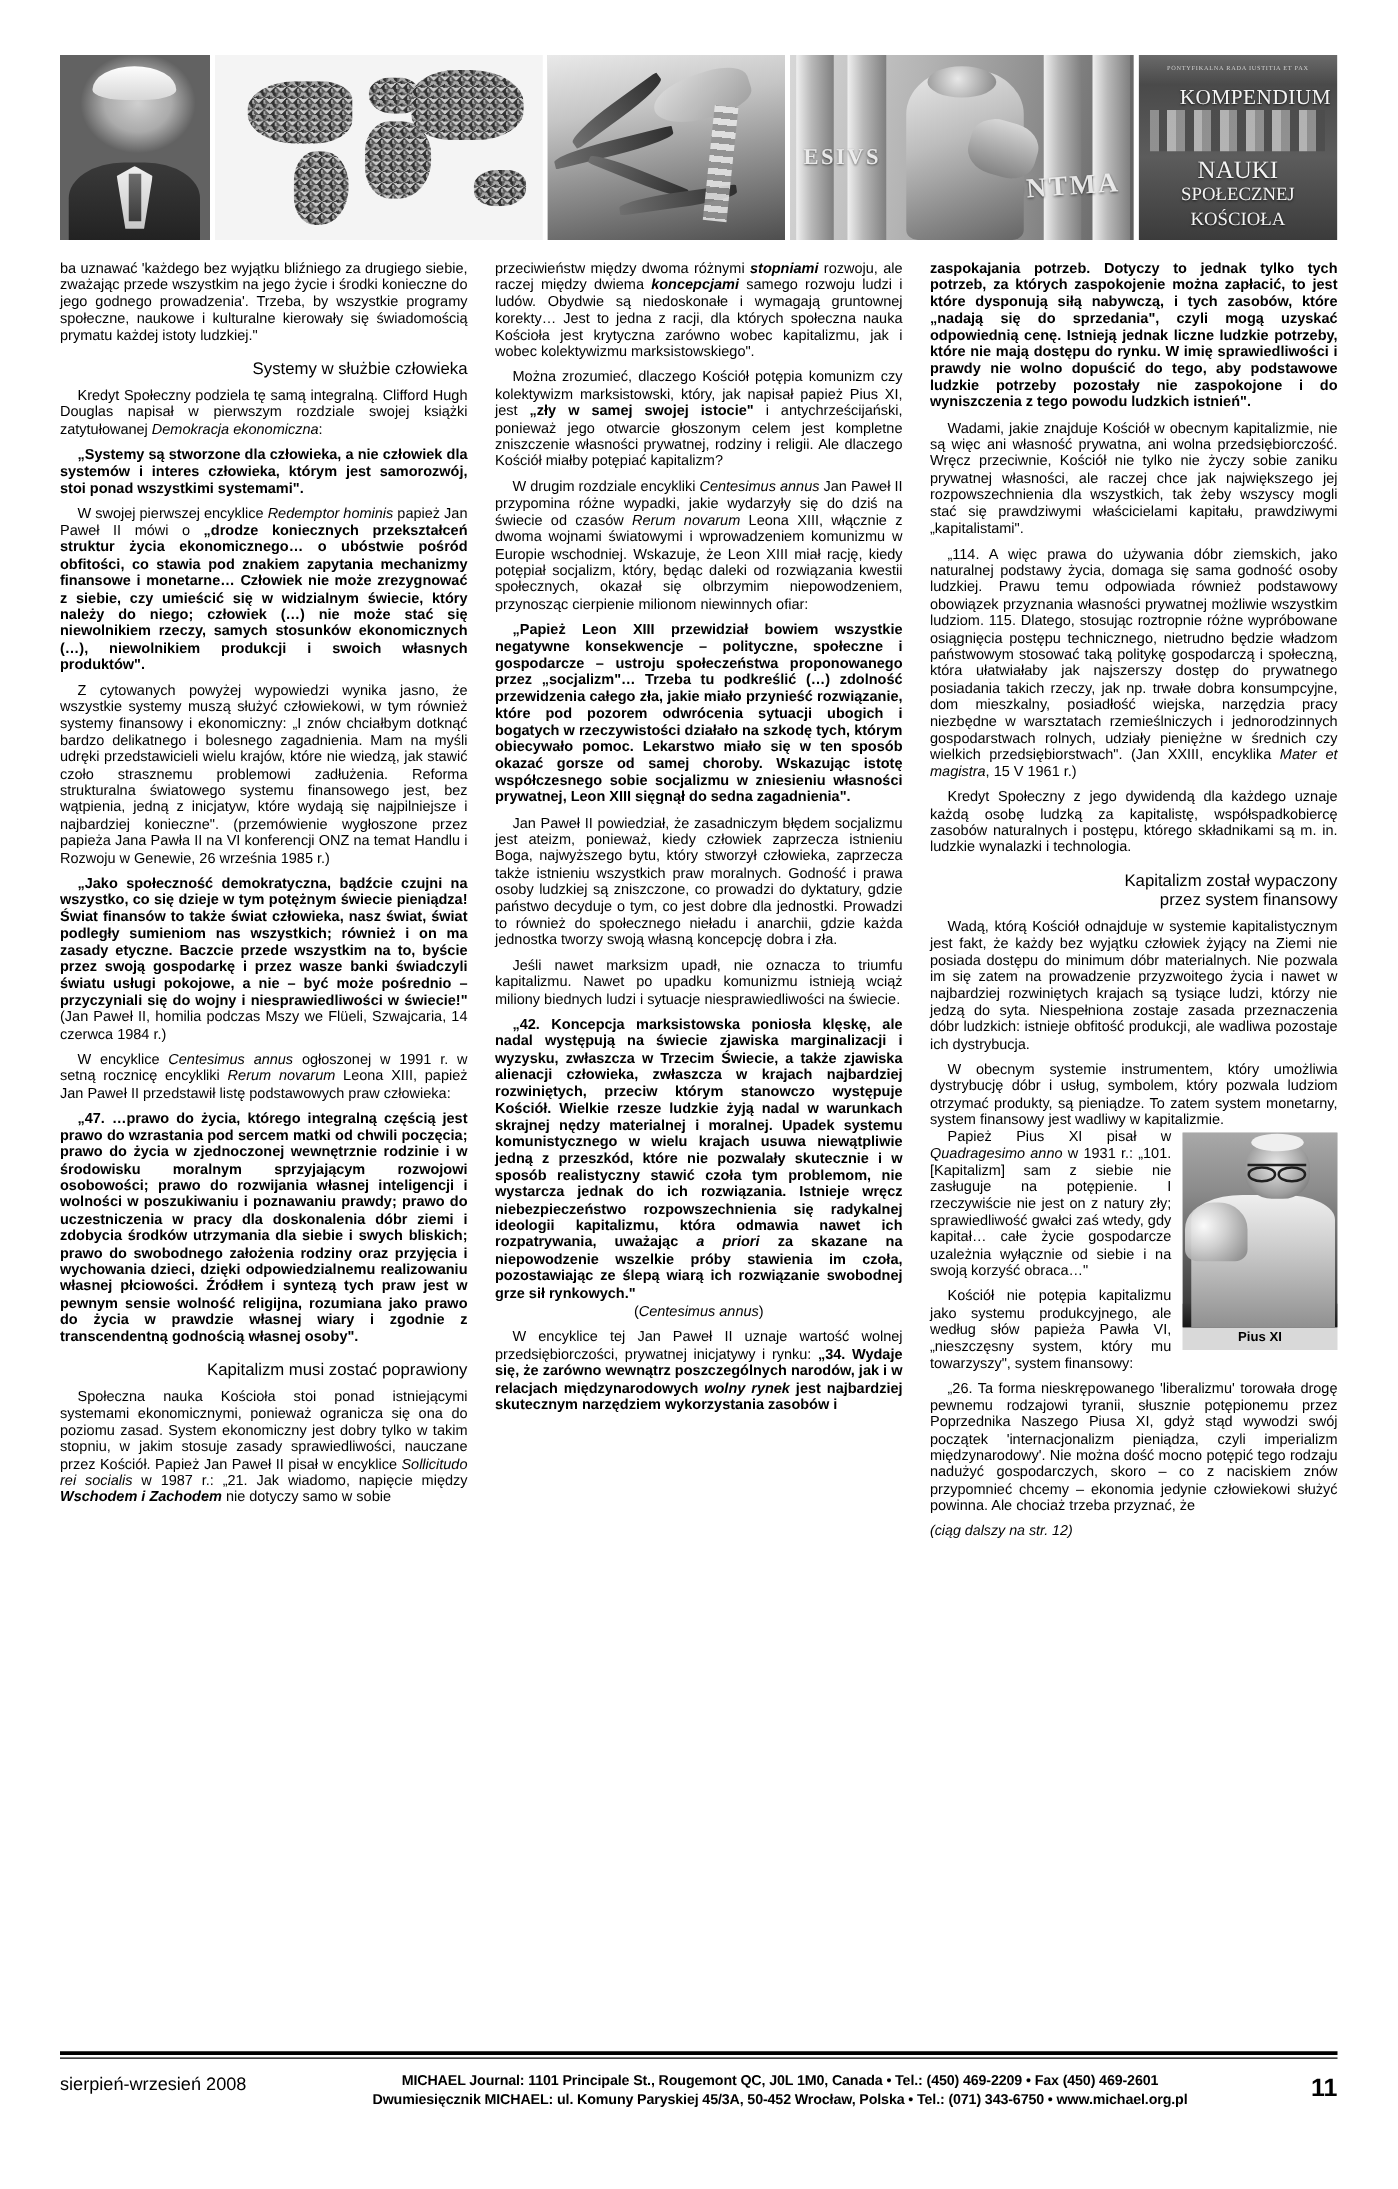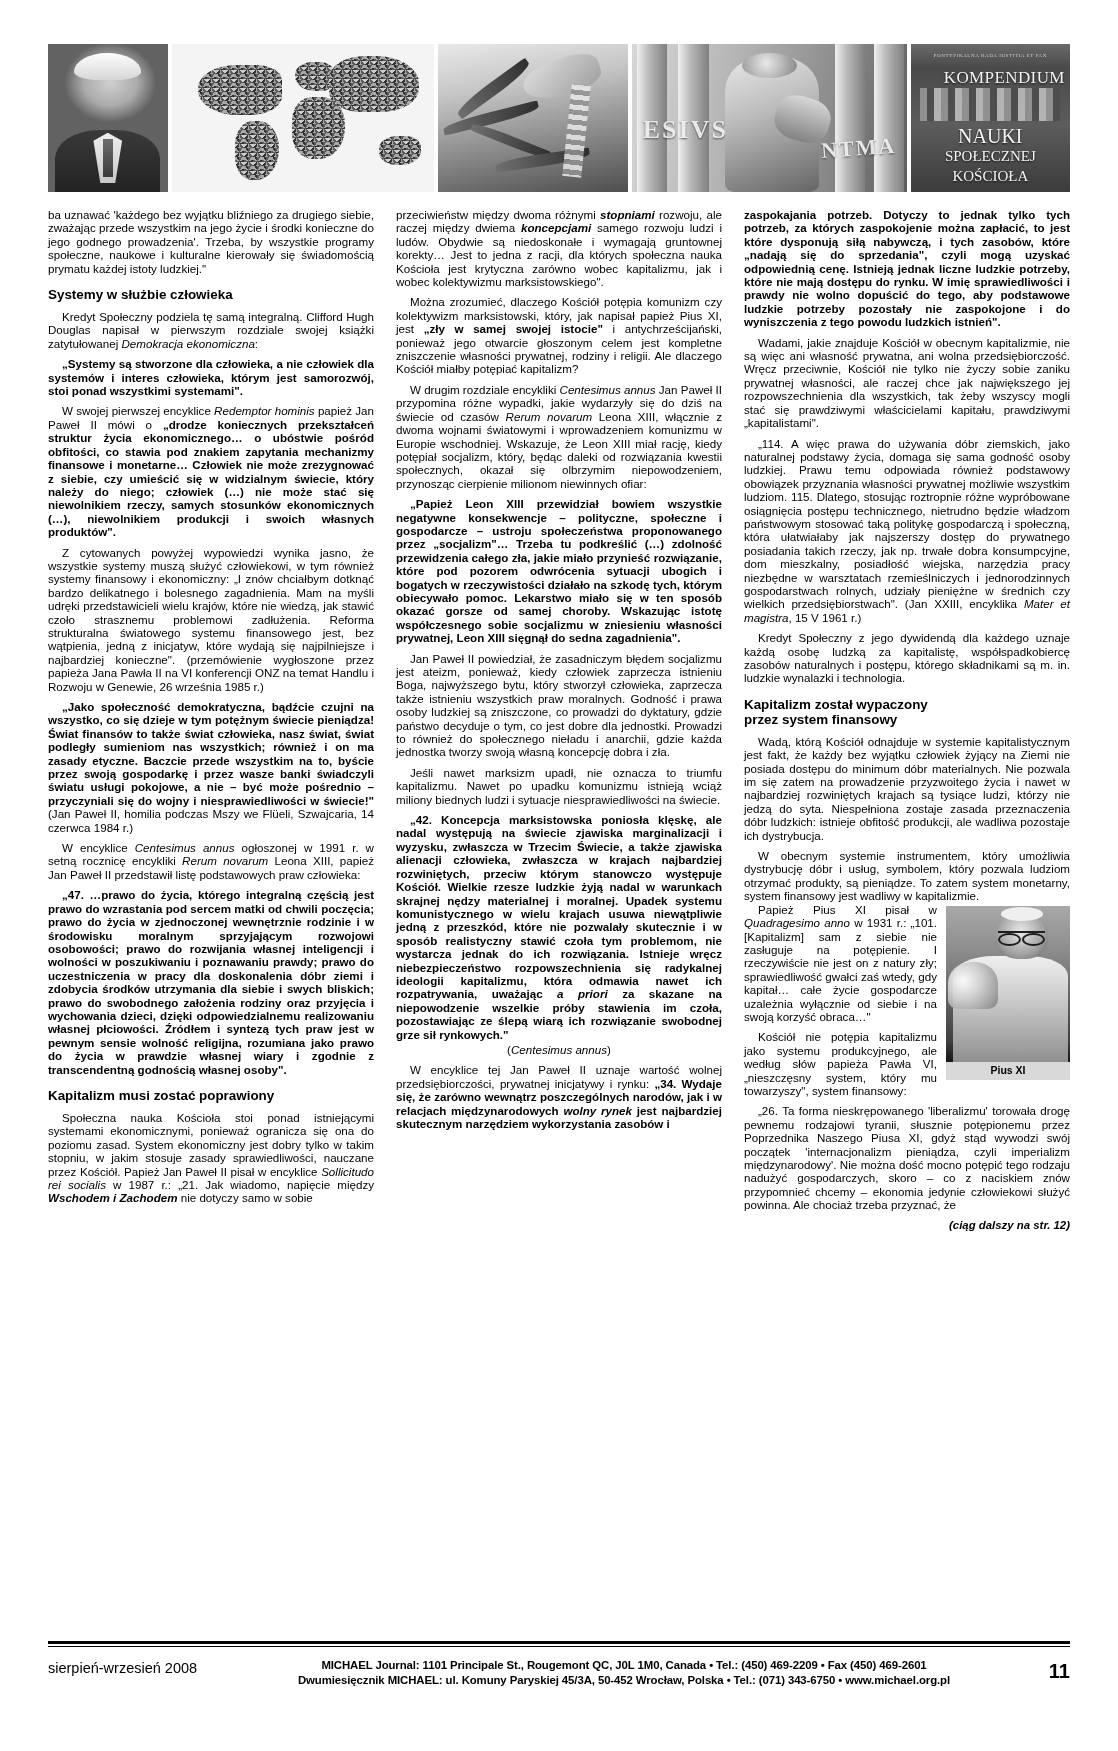--- a/index.html
+++ b/index.html
@@ -125,21 +125,21 @@
   .fc1 { left:2%; } .fc2 { left:17%; } .fc3 { left:74%; } .fc4 { left:88%; }
   .facade-text {
     position:absolute;
     color:#efefef;
     font-family:"Liberation Serif", serif;
     font-weight:700;
     letter-spacing:2px;
     text-shadow:0 1px 2px rgba(0,0,0,.6);
     opacity:.92;
   }
-  .ft1 { left:4%;  top:48%; font-size:26px; }
+  .ft1 { left:4%;  top:48%; font-size:18px; }
   .ft2 { left:62%; top:62%; font-size:22px; transform:rotate(-4deg); }
   .statue-fig {
     position:absolute; left:34%; top:8%;
     width:34%; height:92%;
     background:linear-gradient(160deg,#efe7dc 0%,#c9bca9 40%,#6f6457 100%);
     border-radius:44% 44% 10% 10%/26% 26% 6% 6%;
   }
   .statue-head {
     position:absolute; left:40%; top:6%;
     width:20%; height:17%;
@@ -203,22 +203,22 @@
   }
   .col p {
     margin: 0;
     text-indent: 14px;
   }
   .col p.noindent { text-indent: 0; }
   .col p + p { margin-top: 7px; }
   .col h2 {
     font-size: 13.4px;
     line-height: 15px;
-    text-align: left;
-    font-weight: bold;
+    text-align: right;
+    font-weight: normal;
     margin: 12px 0 8px 0;
   }
   .q-bold {
     font-weight: bold;
   }
   .it { font-style: italic; }
   .bi { font-weight: bold; font-style: italic; }
 
   
   .fig-leon {
@@ -328,22 +328,22 @@
     border-radius:46% 46% 20% 20%;
     opacity:.92;
   }
   .pius-desk {
     position:absolute; left:0; bottom:0;
     width:100%; height:12%;
     background:linear-gradient(180deg,#3b3b3b,#161616);
   }
 
   .contd {
-    text-align: right;
-    font-weight: bold;
+    text-align: left;
+    font-weight: normal;
     font-style: italic;
     font-size: 11.4px;
     margin-top: 9px;
   }
 
   
   .footer-rules {
     position: absolute;
     left: 48px; top: 1641px;
     width: 1022px;

